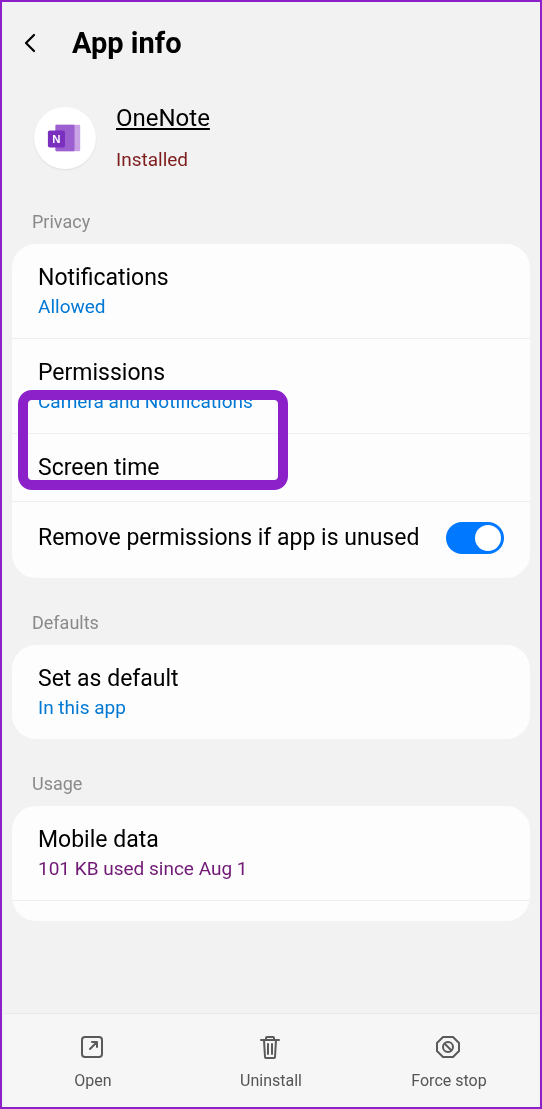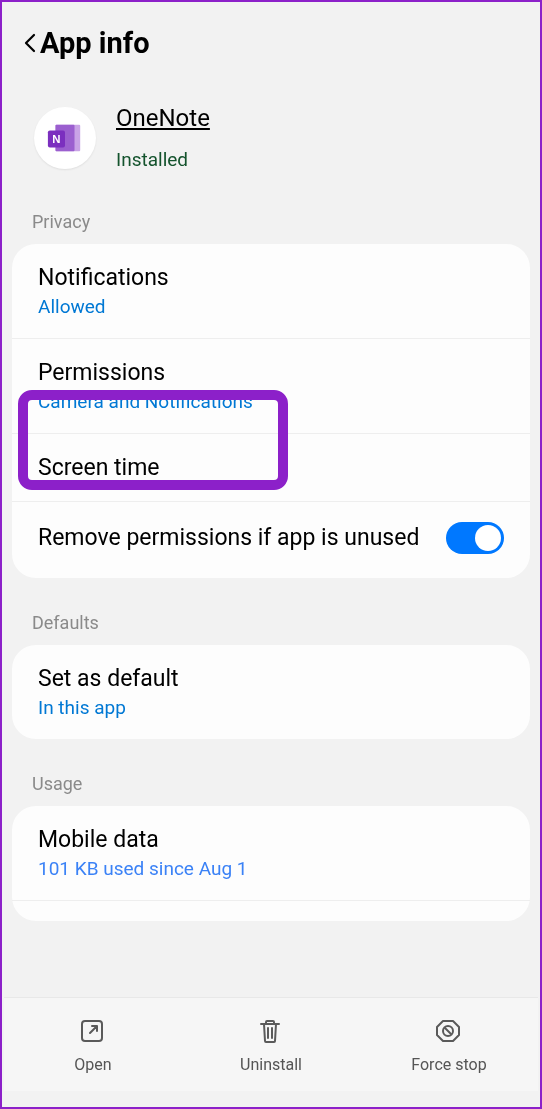--- a/index.html
+++ b/index.html
@@ -16,21 +16,21 @@
       width: 100%;
       height: 100%;
       background: #f2f2f2;
       display: flex;
       flex-direction: column;
     }
     .header {
       display: flex;
       align-items: center;
       padding: 24px 20px 30px 20px;
-      gap: 2px;
+      gap: 34px;
     }
     .back-icon {
       width: 16px;
       height: 26px;
       display: flex;
       align-items: center;
       justify-content: center;
     }
     .header-title {
       font-size: 29px;
@@ -58,21 +58,21 @@
       height: 38px;
     }
     .app-name {
       font-size: 24px;
       color: #000;
       font-weight: 400;
       text-decoration: underline;
     }
     .app-status {
       font-size: 19px;
-      color: #14532d;
+      color: #7f1d1d;
       margin-top: 16px;
     }
     .section-label {
       font-size: 18px;
       color: #8a8a8a;
       padding: 10px 30px 12px 30px;
     }
     .card {
       background: #fdfdfd;
       border-radius: 24px;
@@ -129,27 +129,27 @@
       width: 26px;
       height: 26px;
       background: #fff;
       border-radius: 50%;
       position: absolute;
       top: 3px;
       right: 3px;
     }
     .usage-sub {
       font-size: 19px;
-      color: #3b82f6;
+      color: #701a75;
       margin-top: 4px;
     }
     .spacer-sm { height: 24px; }
     .bottom-bar {
       position: absolute;
-      bottom: 16px;
+      bottom: 0;
       left: 2px;
       right: 2px;
       height: 94px;
       background: #f6f6f6;
       border-top: 1px solid #e8e8e8;
       display: flex;
       justify-content: space-around;
       align-items: center;
       padding: 8px 0 6px 0;
     }

